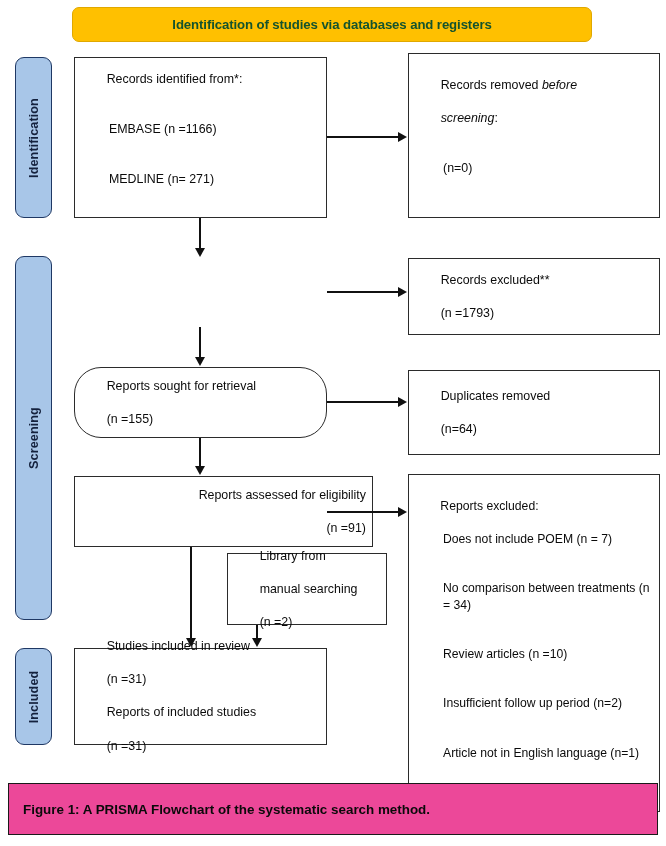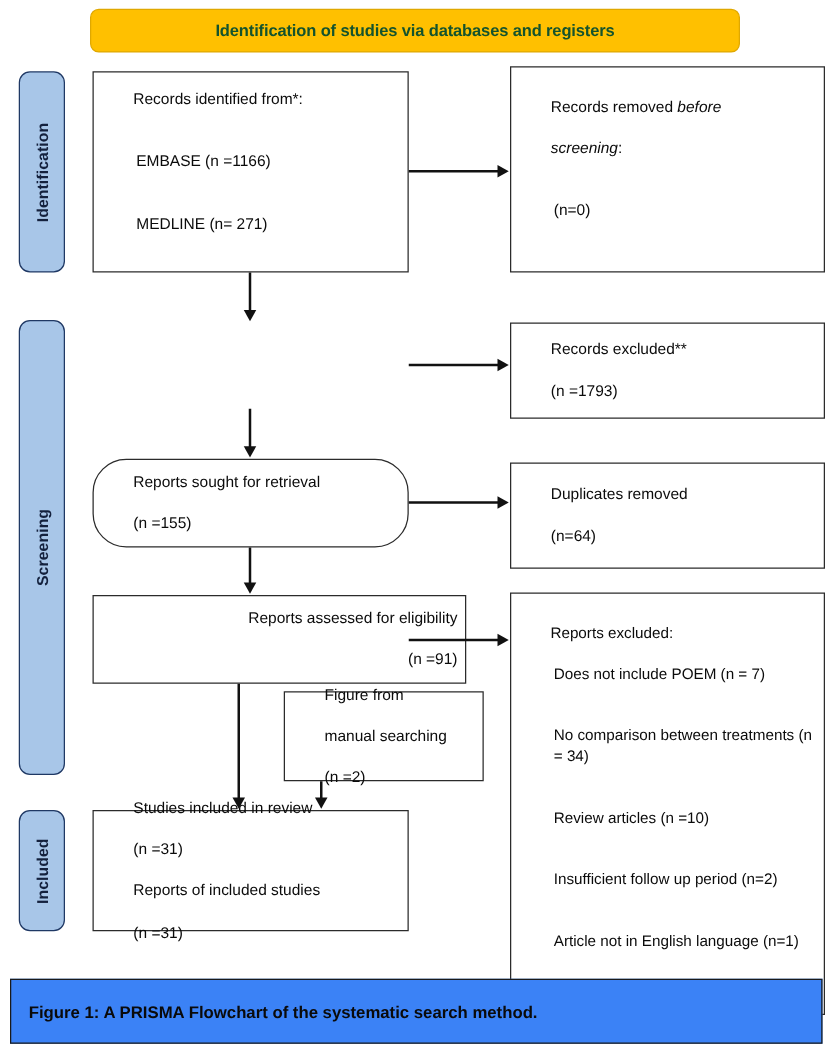--- a/index.html
+++ b/index.html
@@ -109,21 +109,21 @@
     border-left:5px solid transparent;
     border-right:5px solid transparent;
     border-top:9px solid #111111;
   }
 
   
   .caption{
     position:absolute;
     left:8px; top:783px;
     width:650px; height:52px;
-    background:#3b82f6;
+    background:#ec4899;
     border:1.8px solid #1a1a1a;
     box-sizing:border-box;
     display:flex; align-items:center;
     padding-left:14px;
     font-size:13.4px;
     font-weight:bold;
     color:#0a0a0a;
   }
 </style>
 </head>
@@ -196,21 +196,21 @@
       <span class="indent">Review articles (n =10)</span>
       <span class="indent">Insufficient follow up period (n=2)</span>
       <span class="indent">Article not in English language (n=1)</span>
       
       
     </div>
   </div>
 
   <div class="box vcenter" id="box-manual-search">
     <div class="txt">
-      <span>Figure from</span><br>
+      <span>Library from</span><br>
       <span>manual searching</span><br>
       <span>(n =2)</span>
     </div>
   </div>
 
   <div class="box vcenter" id="box-studies-included">
     <div class="txt">
       <span>Studies included in review</span><br>
       <span>(n =31)</span><br>
       <span>Reports of included studies</span><br>

